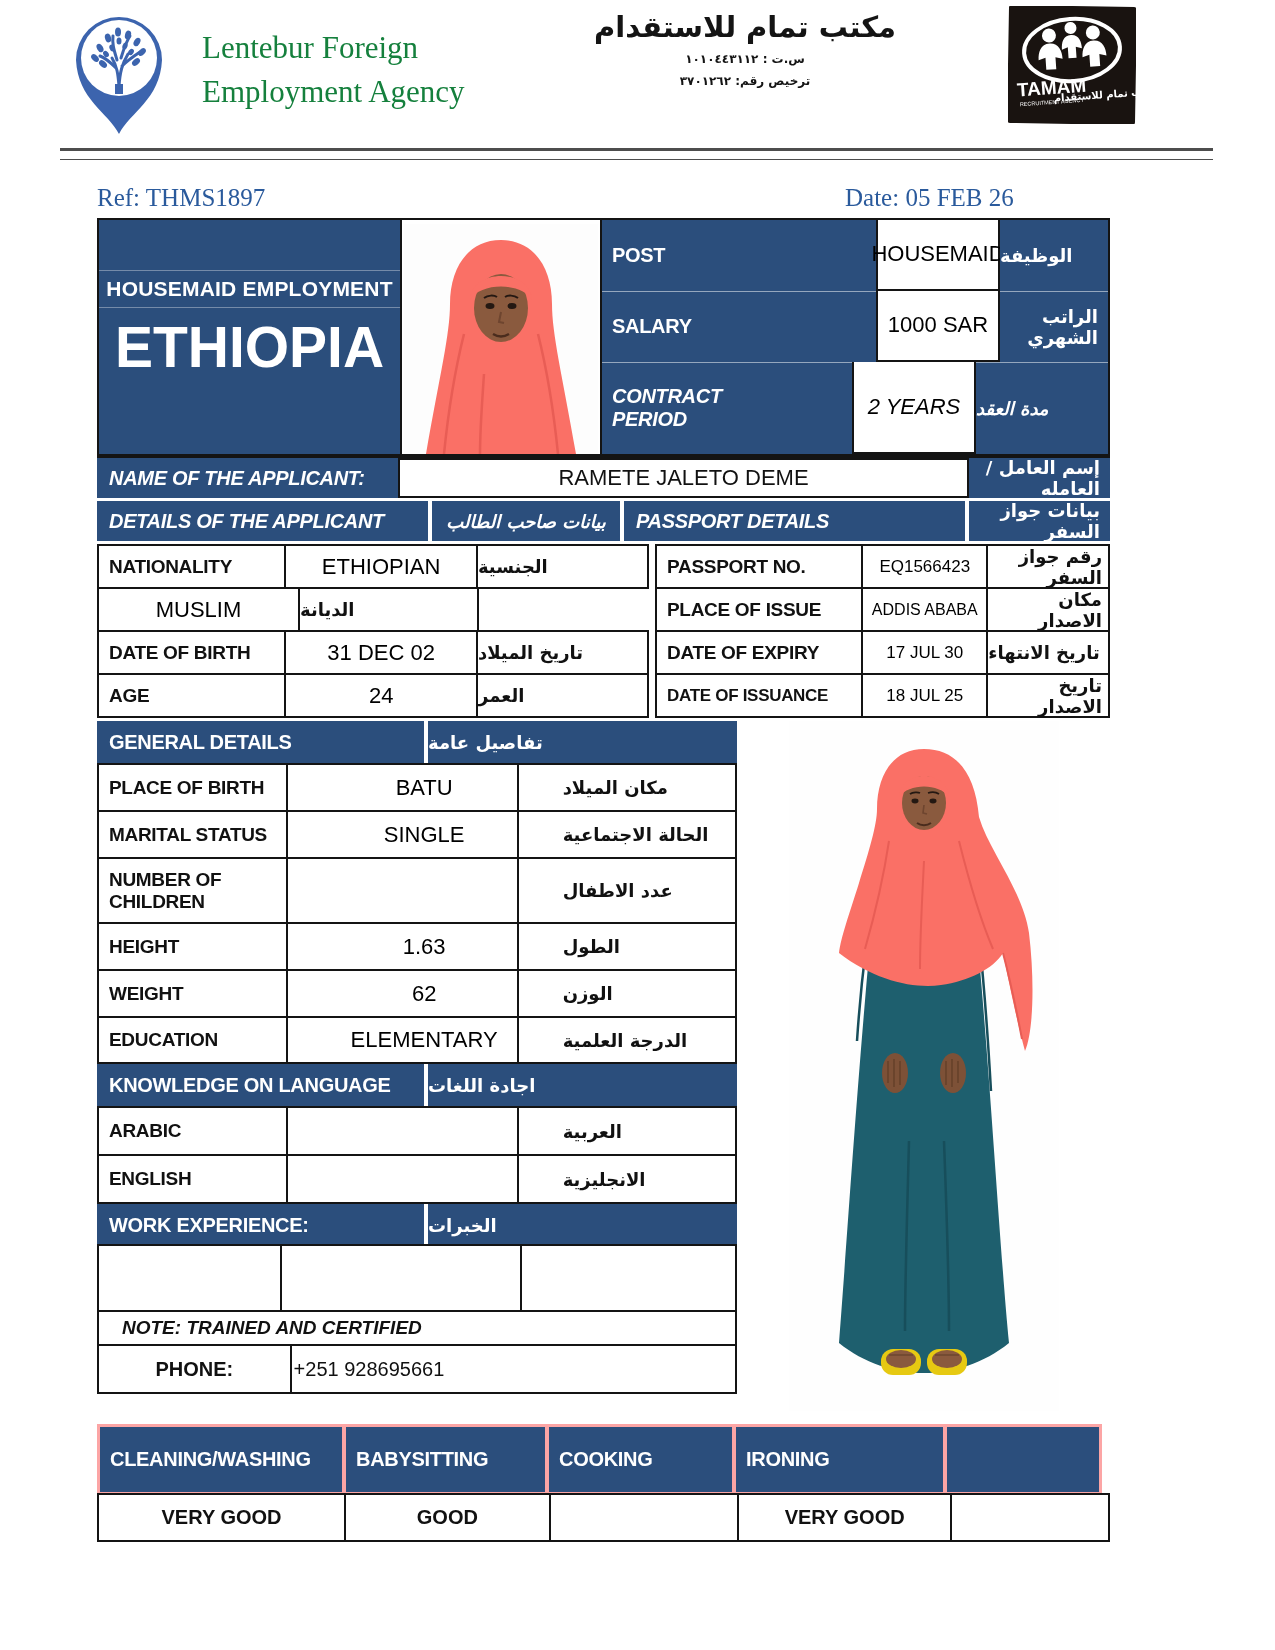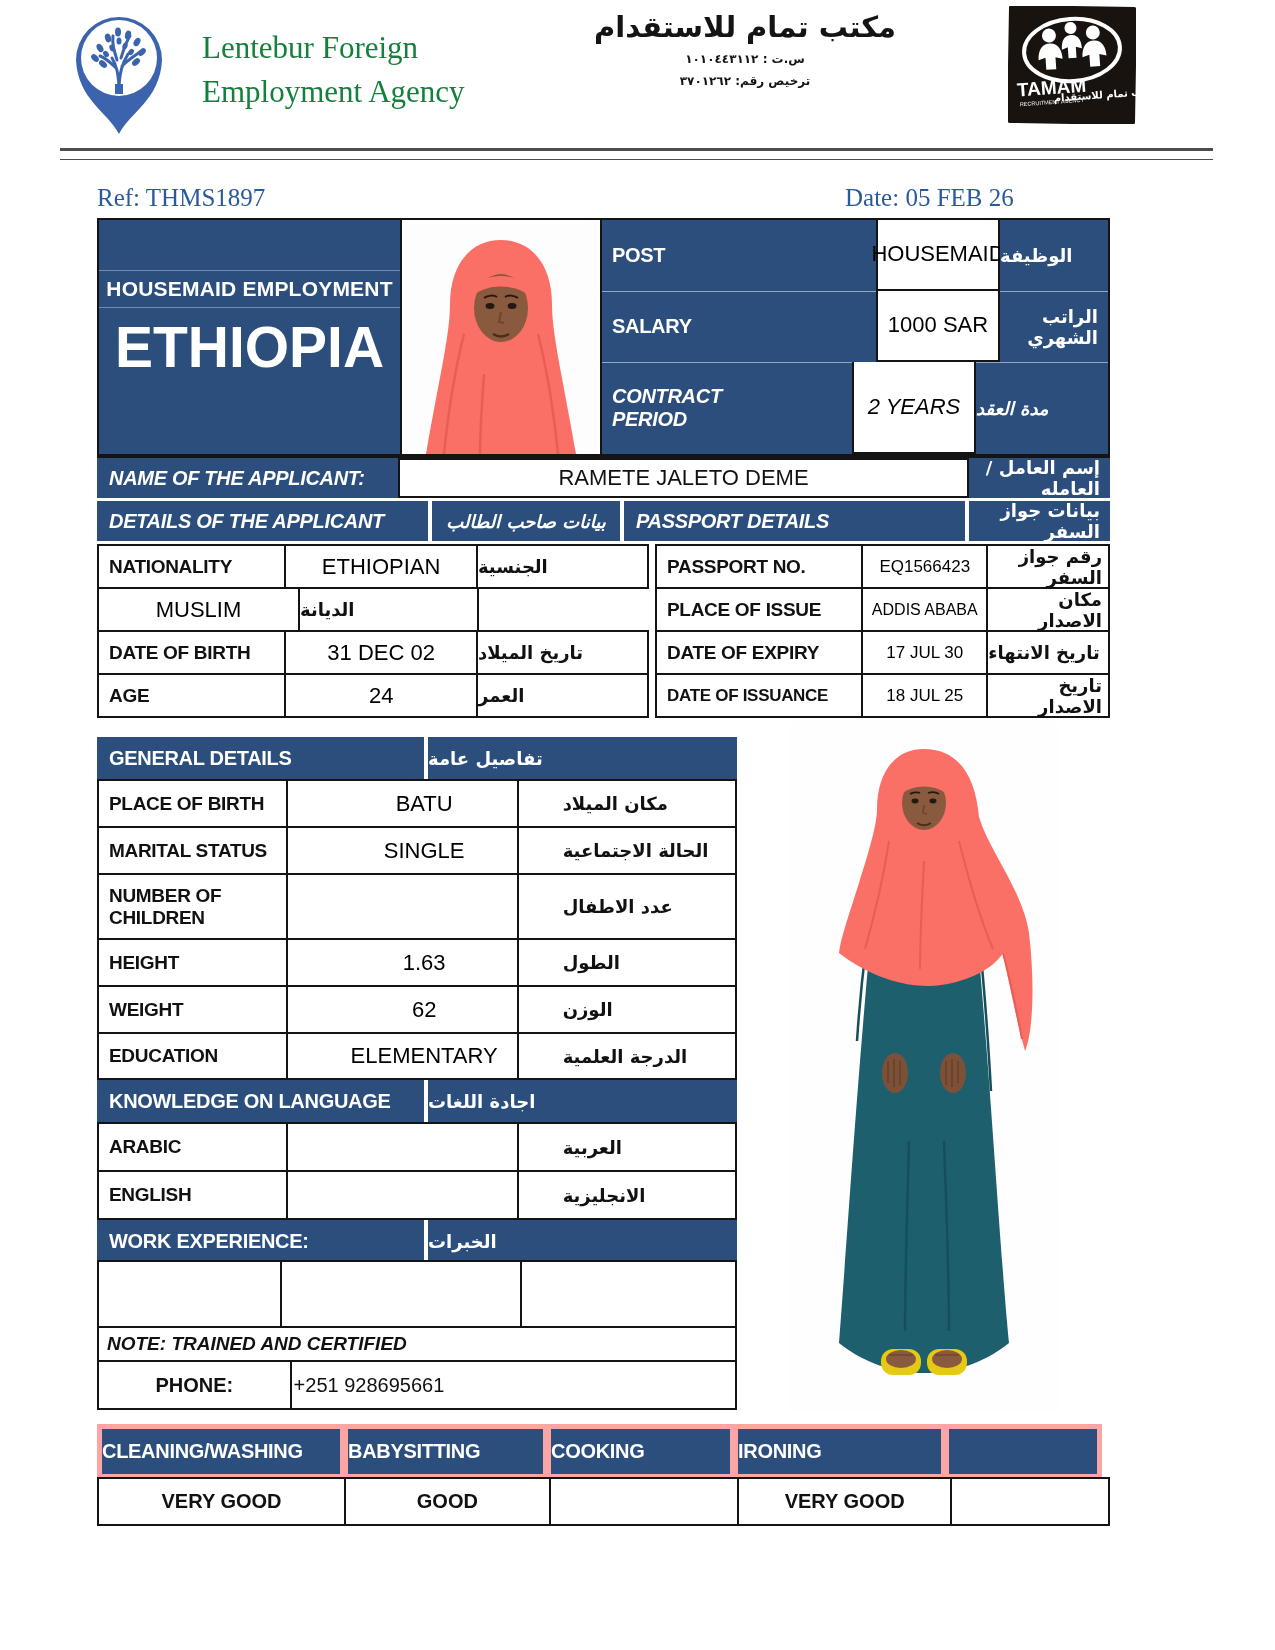--- a/index.html
+++ b/index.html
@@ -68,43 +68,43 @@
   .dRow:not(:first-child){margin-top:-2px;}
   .dRow .wcell:not(:first-child){margin-left:-2px;}
   .dlL{width:184px;justify-content:flex-start;padding-left:10px;}
   .dlV{width:199px;}
   .dlA{width:169px;justify-content:flex-end;padding-right:8px;}
   .drL{width:205px;justify-content:flex-start;padding-left:10px;}
   .drV{width:130px;}
   .drA{width:120px;justify-content:flex-end;padding-right:6px;}
   
   .lower{display:flex;margin-top:3px;}
-  .leftCol{width:640px;margin-top:16px;}
+  .leftCol{width:640px;}
   .rightCol{width:373px;display:flex;align-items:flex-start;justify-content:center;}
   .shRow{height:42px;column-gap:4px;margin:0 0 0 0;display:flex;}
   .sh1{width:327px;padding-left:12px;}
   .sh2{flex:1;justify-content:flex-end;padding-right:10px;}
   .gRow{display:flex;}
   .gRow:not(.first){margin-top:-2px;}
   .gRow .wcell:not(:first-child){margin-left:-2px;padding-left:44px;}
   .gL{width:215px;justify-content:flex-start;padding-left:10px;text-align:left;}
   .gV{width:225px;}
   .gA{width:200px;justify-content:flex-end;padding-right:8px;}
   .wL{width:205px;justify-content:flex-start;padding-left:10px;}
   .wV{width:233px;}
   .wA{width:202px;justify-content:center;}
   .noteRow{height:34px;border:2px solid #141414;border-top:none;display:flex;align-items:center;
-           padding-left:8px;font-weight:bold;font-style:italic;font-size:19px;background:#fff;box-sizing:border-box;}
+           padding-left:23px;font-weight:bold;font-style:italic;font-size:19px;background:#fff;box-sizing:border-box;}
   .phRow{display:flex;height:50px;margin-top:-2px;}
   .phL{width:193px;font-weight:bold;font-size:20px;}
   .phV{width:447px;justify-content:flex-start;margin-left:-2px;font-size:20px;padding-left:2px;}
   
   .skills{margin-top:13px;}
   .skRow{display:flex;}
-  .skH{height:55px;border:5px solid #fca5a5;display:flex;align-items:center;
+  .skH{height:71px;border:3px solid #fca5a5;display:flex;align-items:center;padding-left:10px;
        box-sizing:border-box;}
   .skH:not(:first-child),.skV:not(:first-child){margin-left:-2px;}
   .skV{height:45px;margin-top:-2px;font-weight:bold;font-size:20px;}
   .sk1{width:248px;} .sk2{width:205px;} .sk3{width:189px;} .sk4{width:213px;} .sk5{width:158px;}
 </style>
 </head>
 <body>
 
 <div class="sheet">
 

